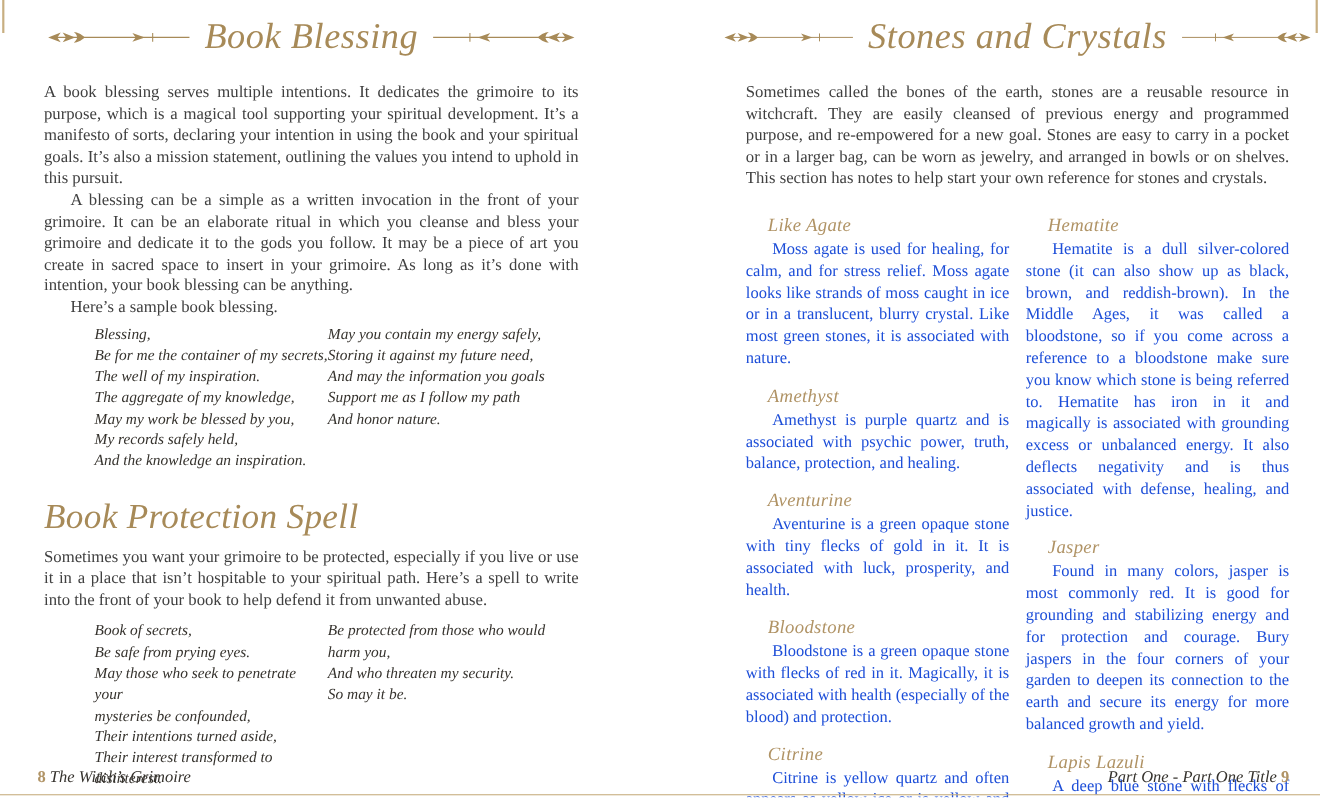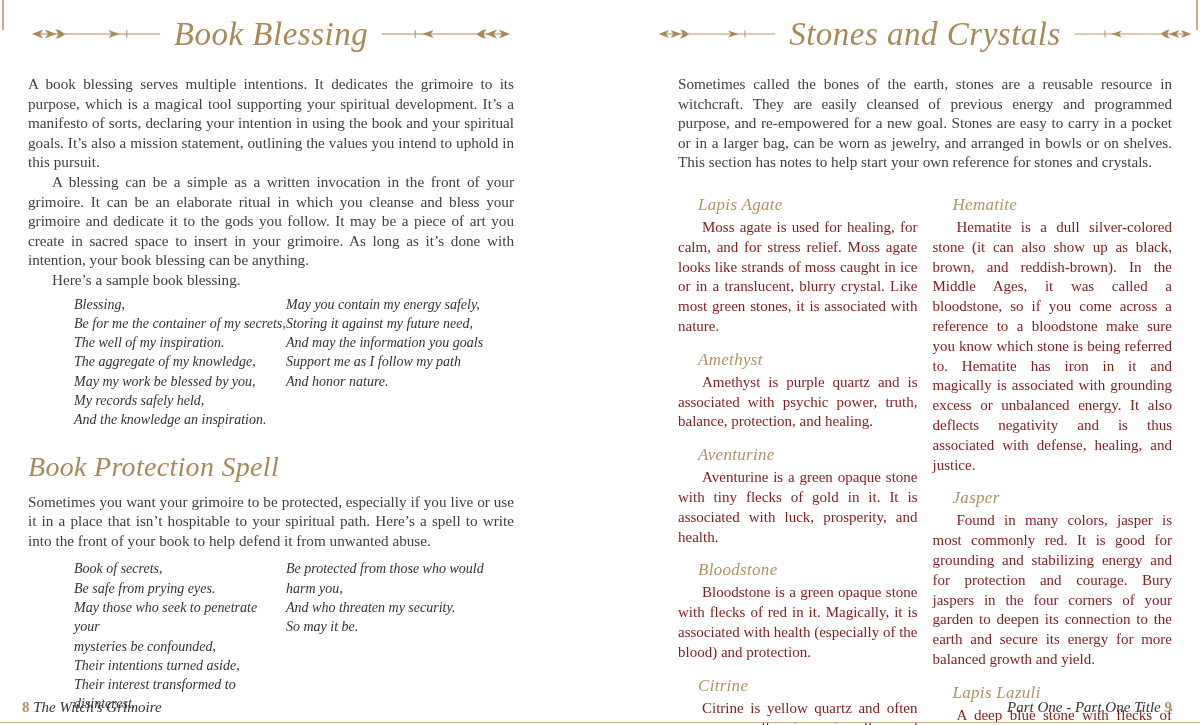--- a/index.html
+++ b/index.html
@@ -5,21 +5,21 @@
   html,body{margin:0;padding:0;background:#ffffff;}
   .spread{
     position:relative;
     width:1200px;height:725px;
     background:#ffffff;
     font-family:"Liberation Serif","DejaVu Serif",serif;
     color:#2e2b27;
     overflow:hidden;
   }
   .page{position:absolute;top:0;height:725px;width:600px;box-sizing:border-box;}
-  .page.left{left:4px;padding:6px 90px 0 24px;}
+  .page.left{left:16px;padding:6px 90px 0 24px;}
   .page.right{left:600px;padding:6px 28px 16px 78px;}
 
   .page-header{
     display:flex;align-items:center;justify-content:center;
     gap:12px;margin-top:2px;height:52px;
   }
   .page-title{
     font-size:33px;font-style:italic;font-weight:normal;
     color:#a78a58;margin:0;white-space:nowrap;letter-spacing:.5px;
   }
@@ -35,34 +35,34 @@
 
   .verse-row{display:flex;margin:5px 0 0 46px;}
   .verse-col{display:block;}
   .verse-col.c1{width:212px;flex:0 0 auto;}
   .verse-col.c2{flex:1;}
   .verse-line{
     font-style:italic;font-size:14px;line-height:19.3px;color:#35322d;
   }
 
   .section-title{
-    font-size:28px;font-style:italic;font-weight:normal;
+    font-size:32px;font-style:italic;font-weight:normal;
     color:#a78a58;margin:21px 0 9px 0;letter-spacing:.3px;
   }
 
   .stone-cols{display:flex;gap:15px;margin-top:10px;}
   .stone-col{flex:1;min-width:0;}
   .stone-entry{margin:0;}
   .stone-name{
     font-size:17px;font-style:italic;font-weight:normal;
     color:#b09365;margin:13px 0 3px 20px;letter-spacing:.3px;
   }
   .stone-text{
     margin:0;font-size:15px;line-height:19.8px;
-    text-align:justify;text-indent:24px;color:#7f1d1d;
+    text-align:justify;text-indent:24px;color:#1d4ed8;
   }
 
   .page-footer{
     position:absolute;bottom:9px;font-size:15px;white-space:nowrap;
   }
   .page.left .page-footer{left:18px;}
   .page.right .page-footer{right:28px;text-align:right;}
   .folio{color:#b09365;font-weight:bold;font-style:normal;}
   .footer-text{font-style:italic;color:#35322d;}
 
@@ -185,21 +185,21 @@
         </g>
       </svg>
     </div>
 
     <p class="body first">Sometimes called the bones of the earth, stones are a reusable resource in witchcraft. They are easily cleansed of previous energy and programmed purpose, and re-empowered for a new goal. Stones are easy to carry in a pocket or in a larger bag, can be worn as jewelry, and arranged in bowls or on shelves. This section has notes to help start your own reference for stones and crystals.</p>
 
     <div class="stone-cols">
       <div class="stone-col">
 
           <div class="stone-entry">
-            <h3 class="stone-name">Lapis Agate</h3>
+            <h3 class="stone-name">Like Agate</h3>
             <p class="stone-text">Moss agate is used for healing, for calm, and for stress relief. Moss agate looks like strands of moss caught in ice or in a translucent, blurry crystal. Like most green stones, it is associated with nature.</p>
           </div>
 
           <div class="stone-entry">
             <h3 class="stone-name">Amethyst</h3>
             <p class="stone-text">Amethyst is purple quartz and is associated with psychic power, truth, balance, protection, and healing.</p>
           </div>
 
           <div class="stone-entry">
             <h3 class="stone-name">Aventurine</h3>

